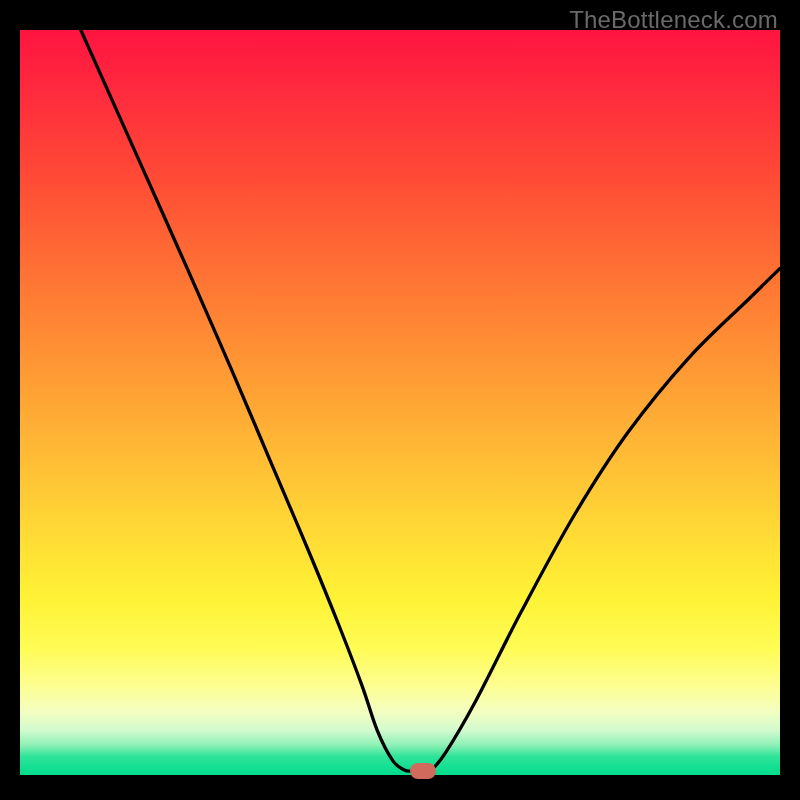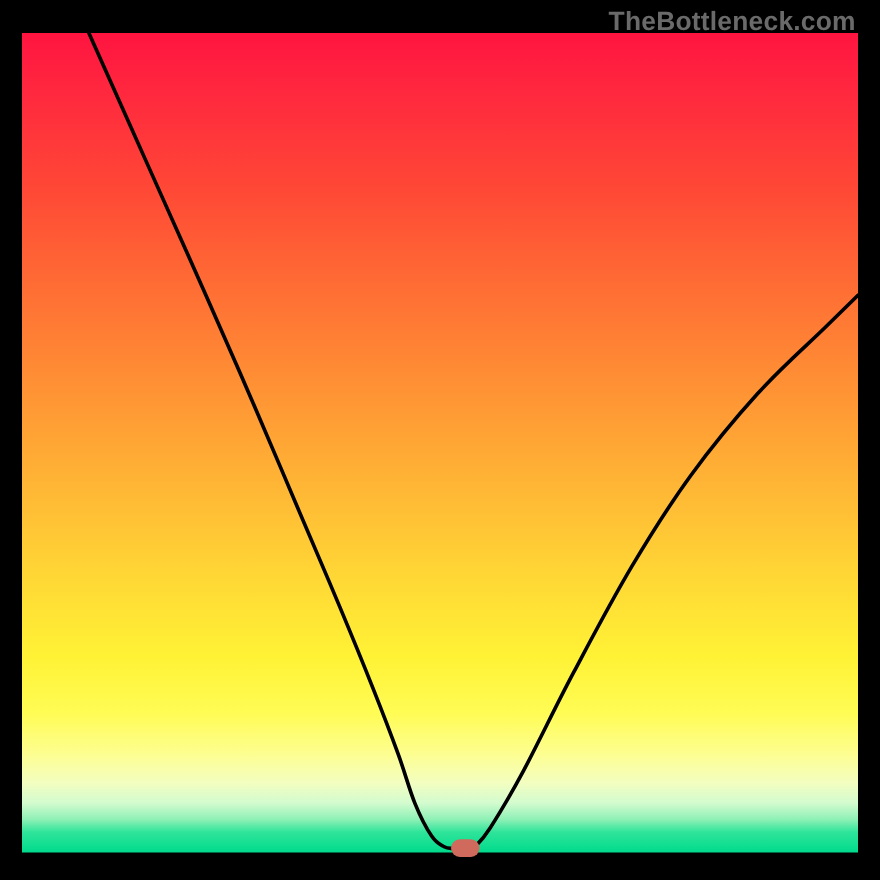--- a/index.html
+++ b/index.html
@@ -39,21 +39,21 @@
       #00db8c 100%
     );
   }
 
   .watermark {
     position: absolute;
     top: 6px;
     right: 22px;
     color: #6a6a6a;
     font-size: 24px;
-    font-weight: 700;
+    font-weight: 400;
     letter-spacing: 0.2px;
   }
 
   .curve-svg {
     position: absolute;
     left: 0;
     top: 0;
     width: 760px;
     height: 745px;
   }

